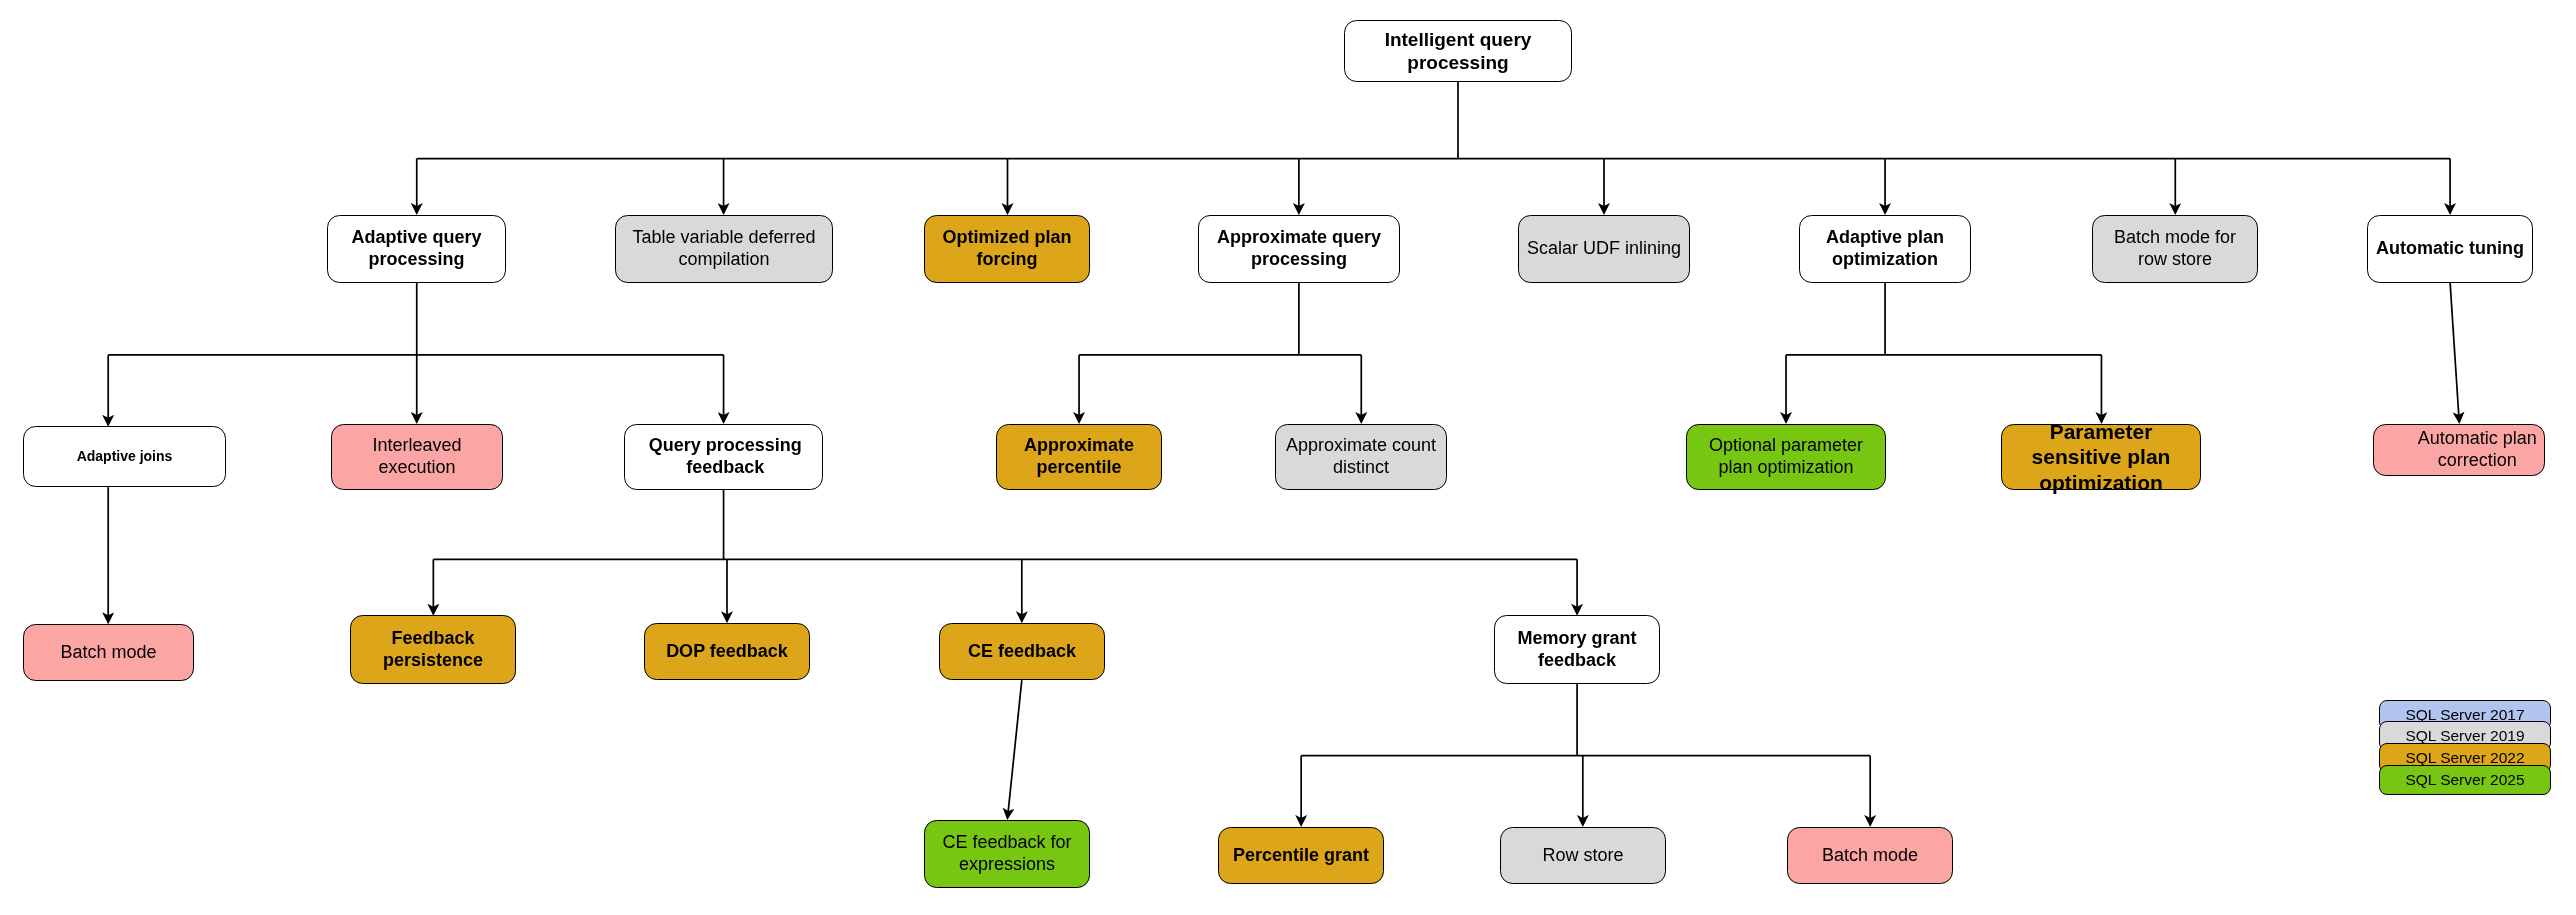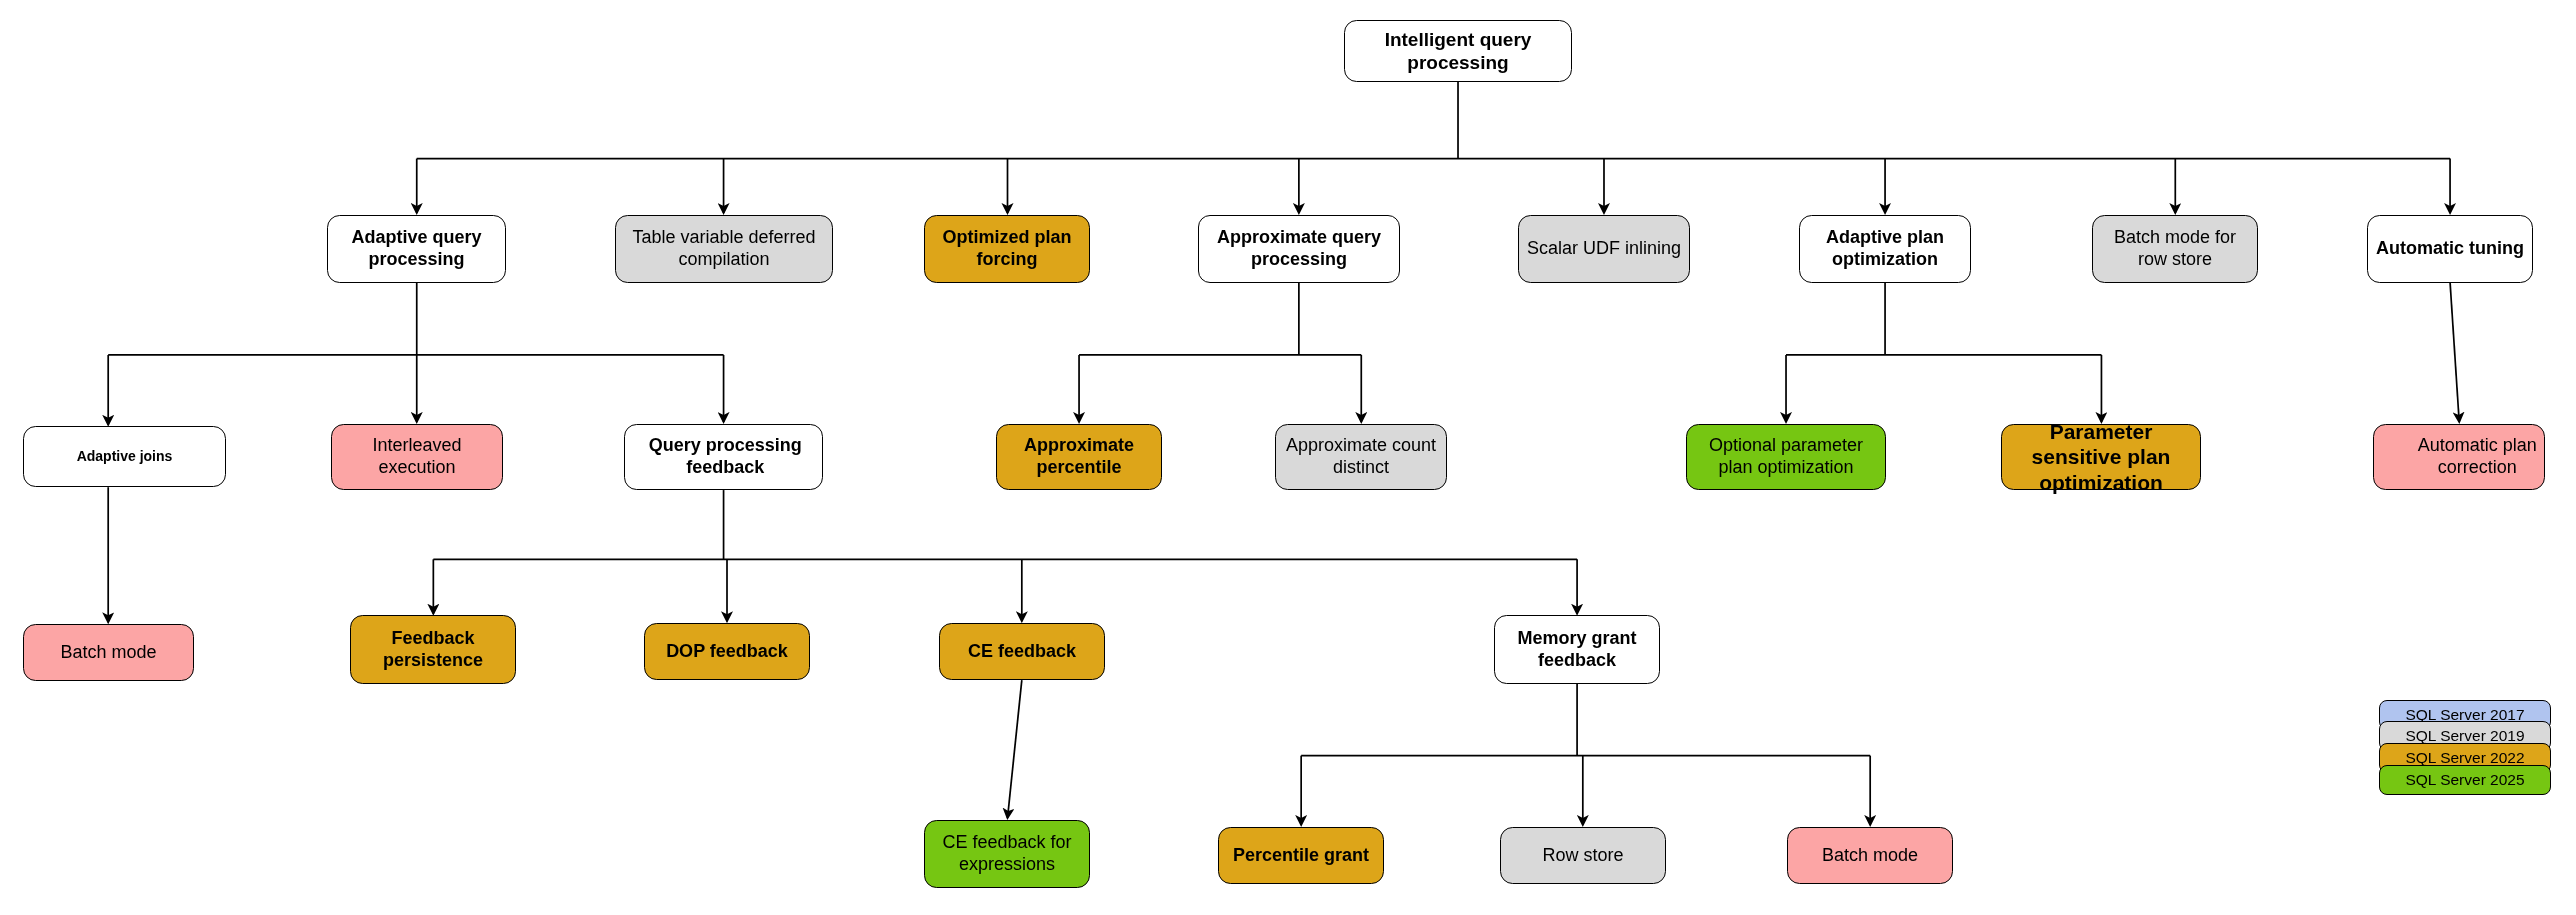--- a/index.html
+++ b/index.html
@@ -112,21 +112,21 @@
       </div>
       <div class="node t-gray" style="left: 1275px; top: 424px; width: 172px; height: 66px; font-size: 18px;">
         <span>Approximate count distinct</span>
       </div>
       <div class="node t-green" style="left: 1686px; top: 424px; width: 200px; height: 66px; font-size: 18px;">
         <span>Optional parameter plan optimization</span>
       </div>
       <div class="node t-orange" style="left: 2001px; top: 424px; width: 200px; height: 66px; font-size: 21px;">
         <span>Parameter sensitive plan optimization</span>
       </div>
-      <div class="node t-blue" style="left: 2373px; top: 424px; width: 172px; height: 66px; font-size: 18px; padding-left: 41px;">
+      <div class="node t-blue" style="left: 2373px; top: 424px; width: 172px; height: 52px; font-size: 18px; padding-left: 41px;">
         <span>Automatic plan correction</span>
       </div>
       <div class="node t-blue" style="left: 23px; top: 624px; width: 171px; height: 57px; font-size: 18px;">
         <span>Batch mode</span>
       </div>
       <div class="node t-orange" style="left: 350px; top: 615px; width: 166px; height: 69px; font-size: 18px;">
         <span>Feedback persistence</span>
       </div>
       <div class="node t-orange" style="left: 644px; top: 623px; width: 166px; height: 57px; font-size: 18px;">
         <span>DOP feedback</span>

